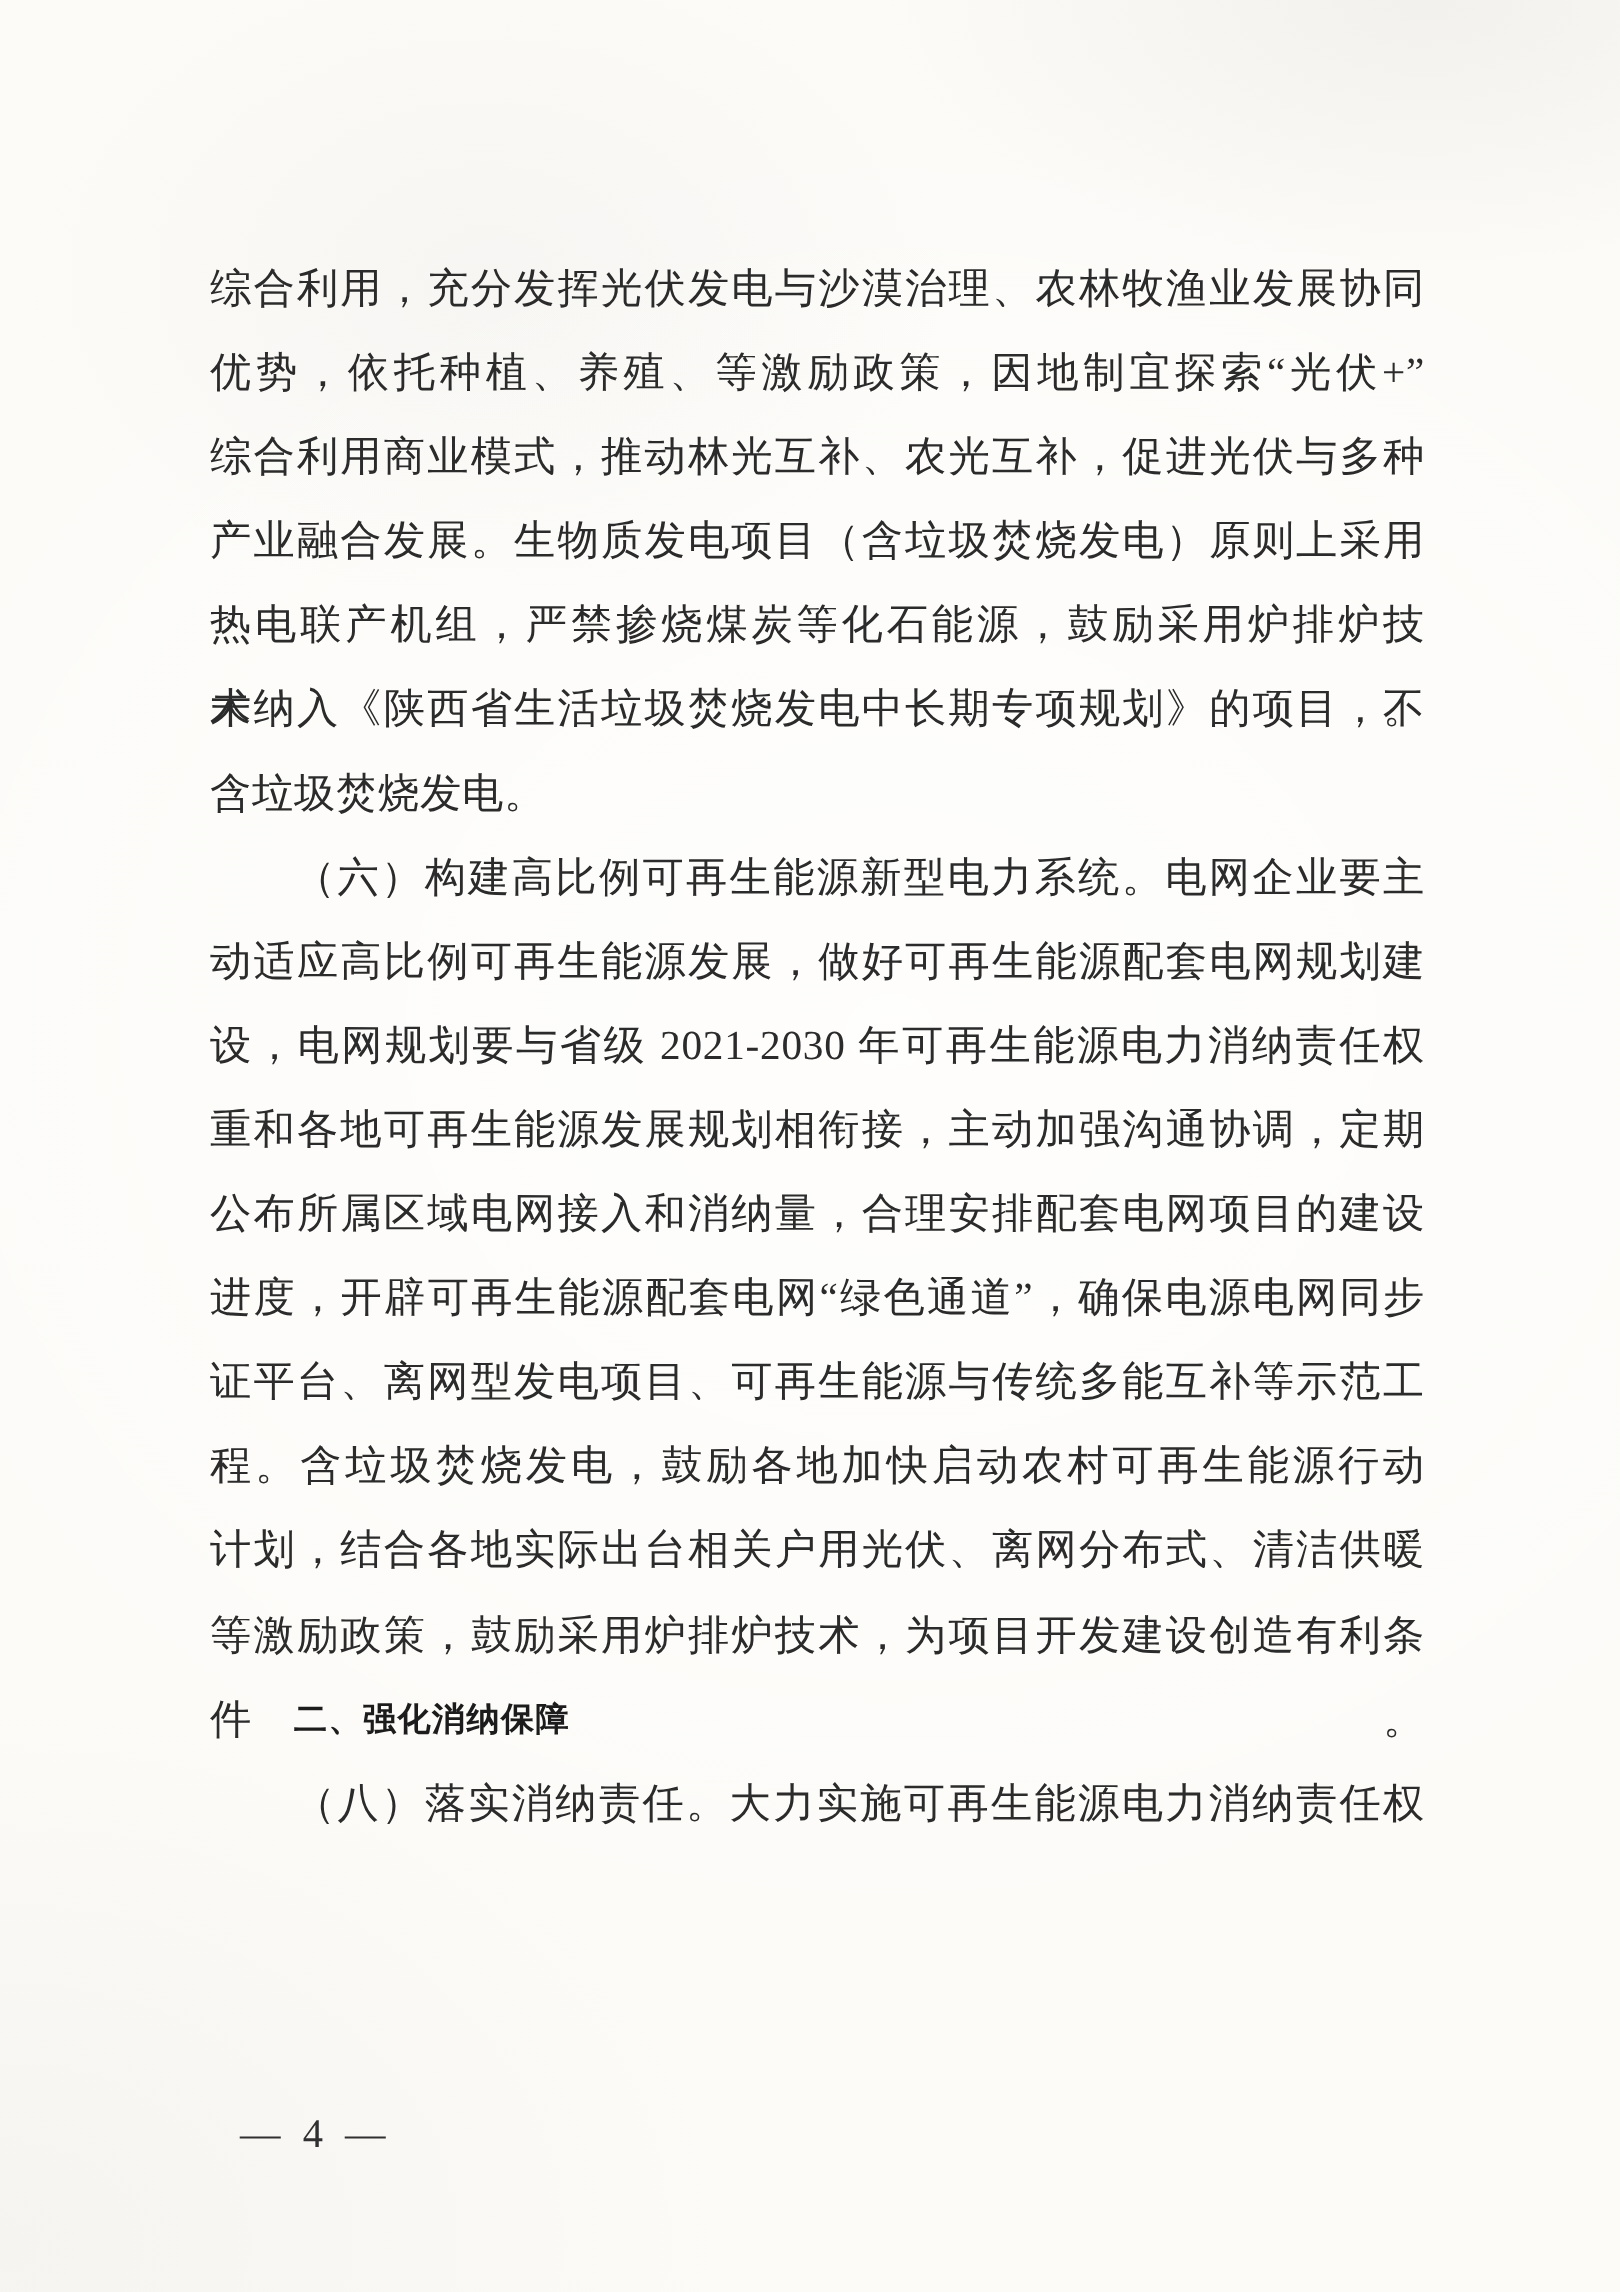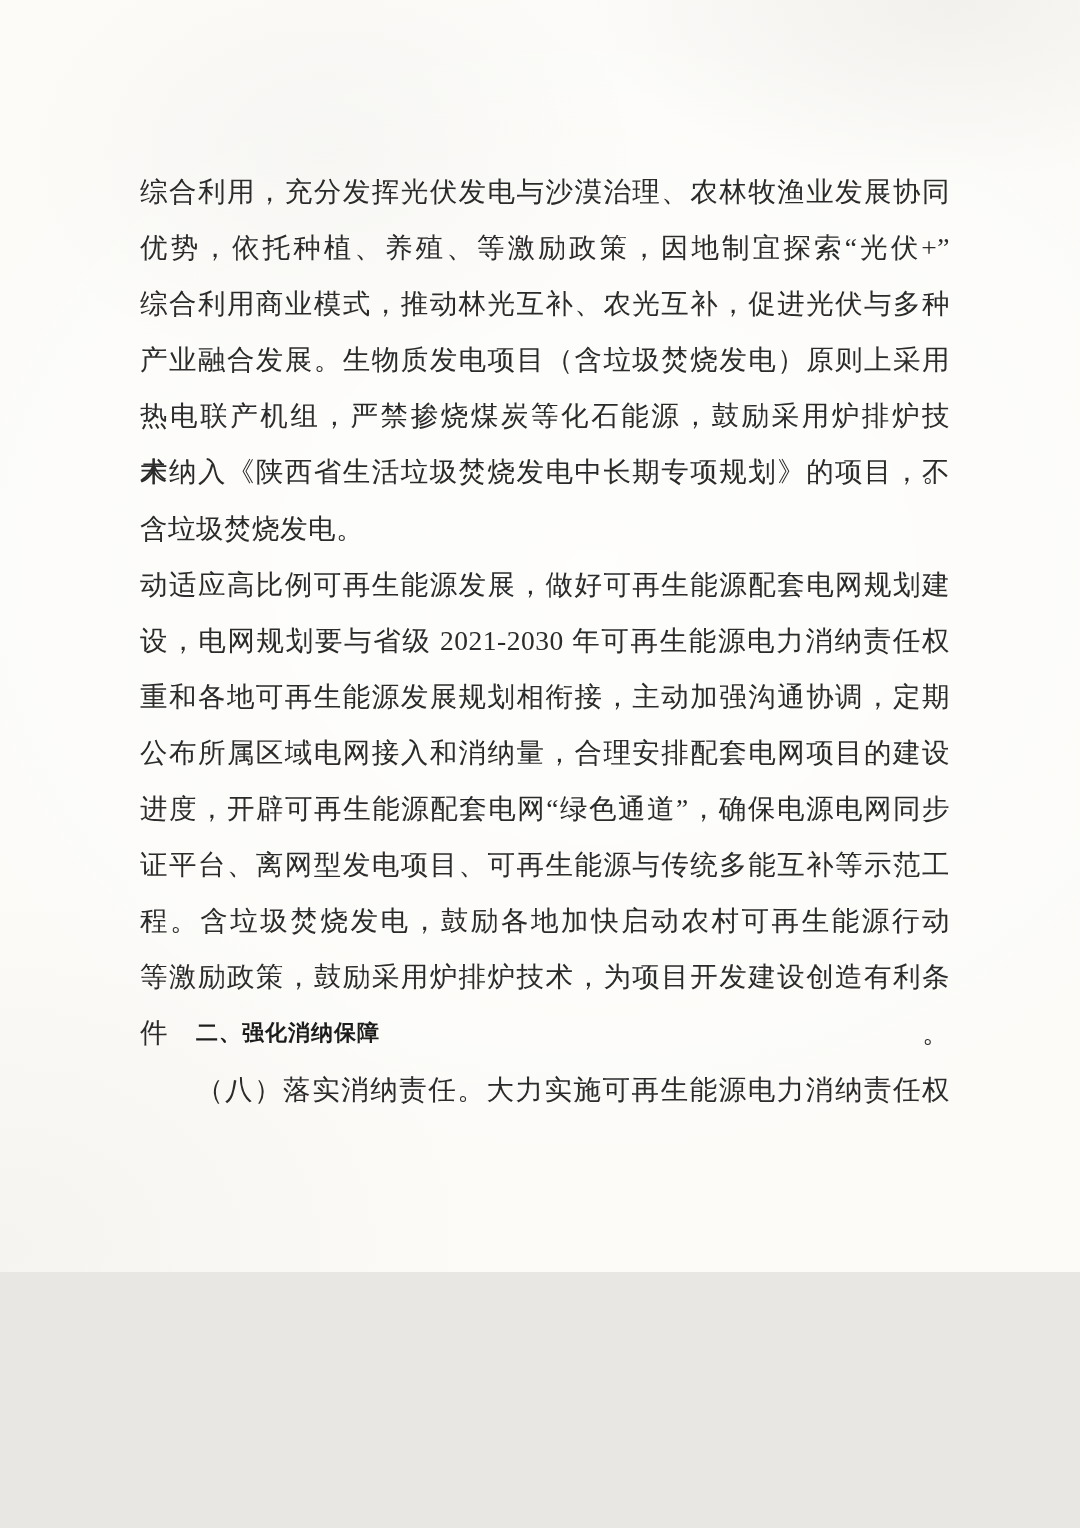--- a/index.html
+++ b/index.html
@@ -3,21 +3,21 @@
 <meta charset="utf-8">
 <style>
   html, body {
     margin: 0;
     padding: 0;
     background: #e9e7e3;
   }
   .page {
     position: relative;
     width: 1080px;
-    height: 1272px;
+    height: 1528px;
     overflow: hidden;
     background-color: #fcfbf8;
     background-image:
       radial-gradient(ellipse 520px 260px at 88% 0%, rgba(160,150,138,0.10), rgba(160,150,138,0) 70%),
       radial-gradient(ellipse 700px 520px at 0% 98%, rgba(160,152,140,0.07), rgba(160,152,140,0) 70%),
       radial-gradient(ellipse 420px 300px at 30% 12%, rgba(150,145,135,0.05), rgba(150,145,135,0) 75%),
       radial-gradient(ellipse 900px 760px at 55% 45%, rgba(255,255,255,0.65), rgba(255,255,255,0) 85%);
   }
   .text-block {
     position: absolute;
@@ -66,25 +66,27 @@
 
 <div class="page">
   <div class="text-block" id="text-block">
       <div class="line justify">综合利用，充分发挥光伏发电与沙漠治理、农林牧渔业发展协同</div>
       <div class="line justify">优势，依托种植、养殖、等激励政策，因地制宜探索“光伏+”</div>
       <div class="line justify">综合利用商业模式，推动林光互补、农光互补，促进光伏与多种</div>
       <div class="line justify">产业融合发展。生物质发电项目（含垃圾焚烧发电）原则上采用</div>
       <div class="line justify">热电联产机组，严禁掺烧煤炭等化石能源，鼓励采用炉排炉技术。</div>
       <div class="line justify">未纳入《陕西省生活垃圾焚烧发电中长期专项规划》的项目，不</div>
       <div class="line">含垃圾焚烧发电。</div>
+      <div class="line justify indent">（六）构建高比例可再生能源新型电力系统。电网企业要主</div>
       <div class="line justify">动适应高比例可再生能源发展，做好可再生能源配套电网规划建</div>
       <div class="line justify">设，电网规划要与省级 2021-2030 年可再生能源电力消纳责任权</div>
       <div class="line justify">重和各地可再生能源发展规划相衔接，主动加强沟通协调，定期</div>
       <div class="line justify">公布所属区域电网接入和消纳量，合理安排配套电网项目的建设</div>
       <div class="line justify">进度，开辟可再生能源配套电网“绿色通道”，确保电源电网同步</div>
       <div class="line justify">证平台、离网型发电项目、可再生能源与传统多能互补等示范工</div>
       <div class="line justify">程。含垃圾焚烧发电，鼓励各地加快启动农村可再生能源行动</div>
+      <div class="line justify">计划，结合各地实际出台相关户用光伏、离网分布式、清洁供暖</div>
       <div class="line justify">等激励政策，鼓励采用炉排炉技术，为项目开发建设创造有利条件。</div>
       <div class="line indent heading">二、强化消纳保障</div>
       <div class="line justify indent">（八）落实消纳责任。大力实施可再生能源电力消纳责任权</div>
     </div>
   <div class="page-number">— 4 —</div>
 </div>
 
 </body></html>

